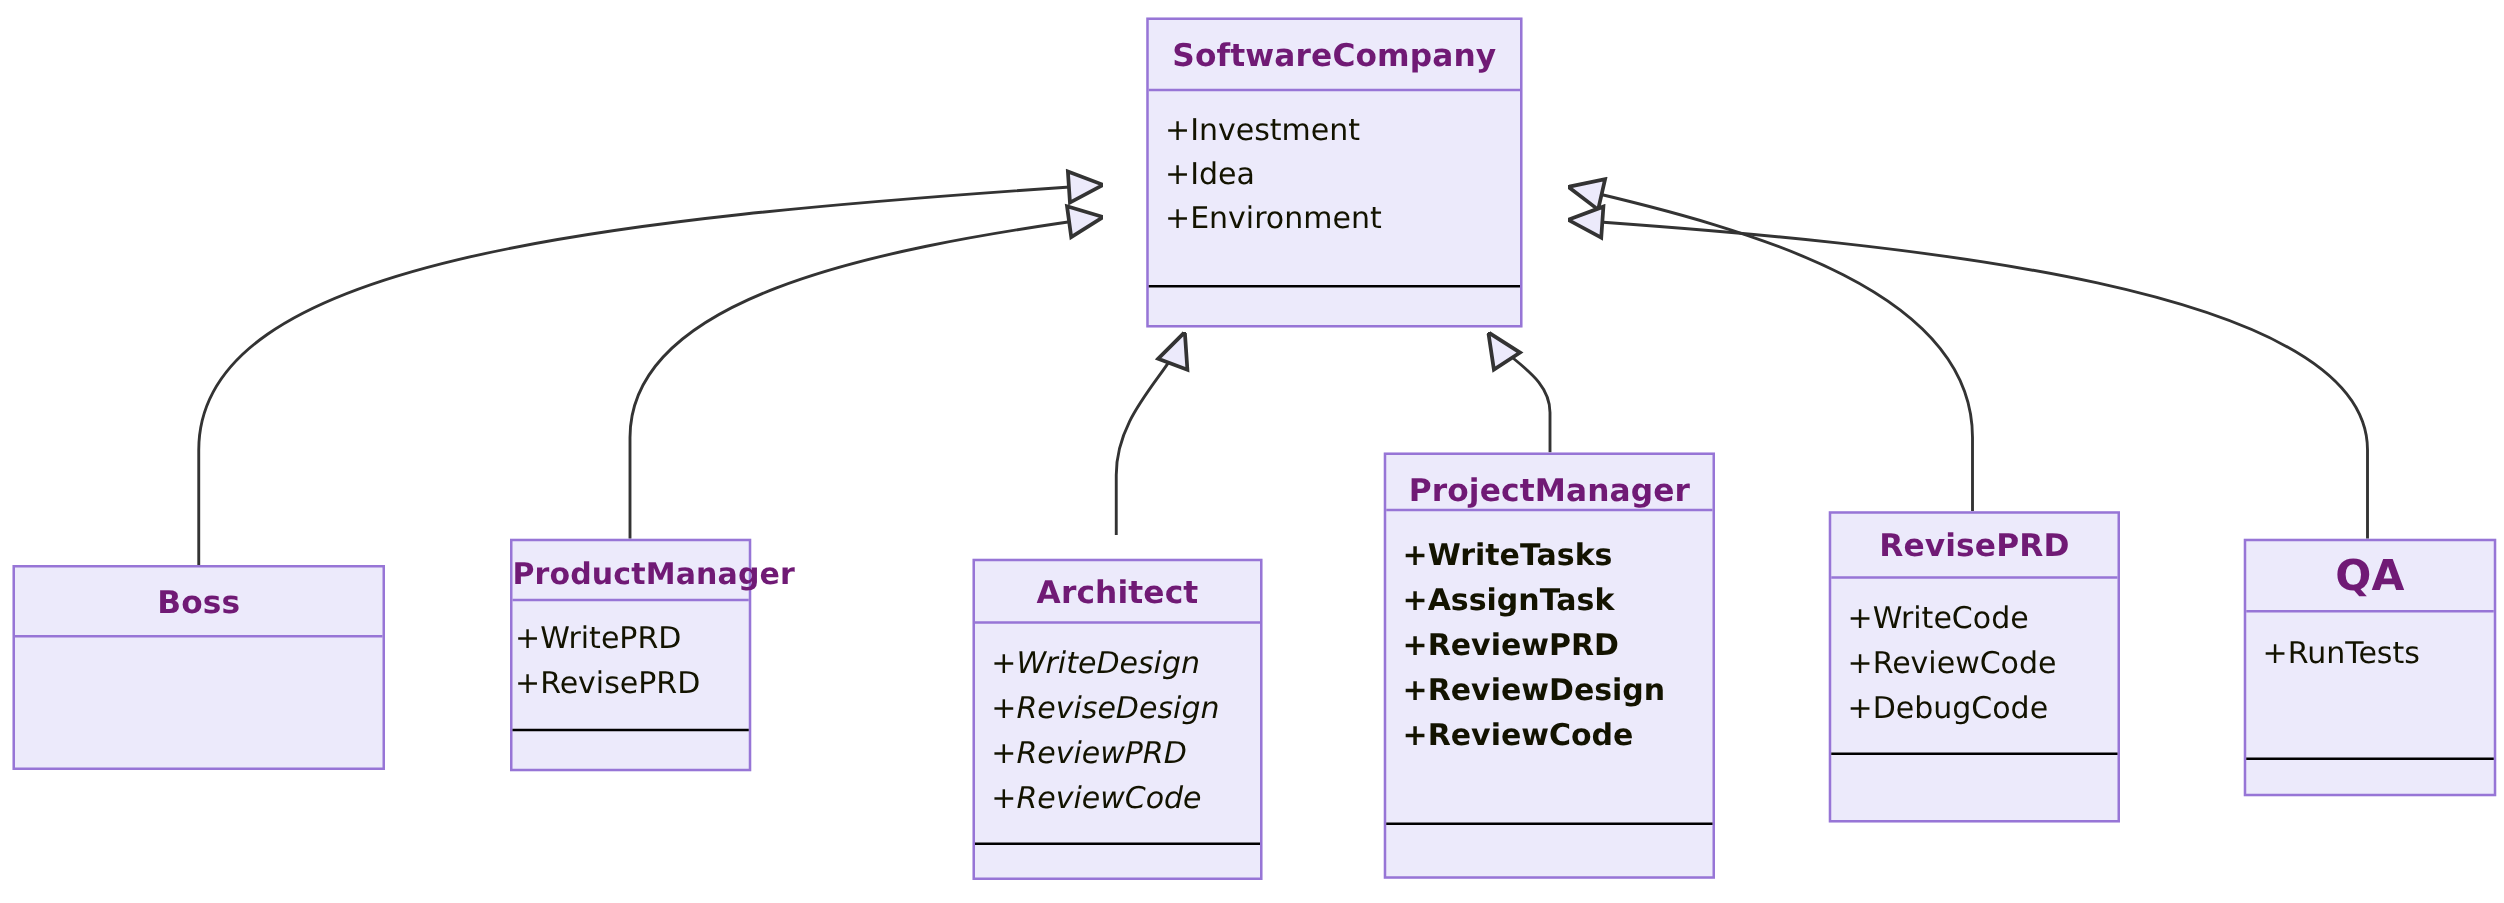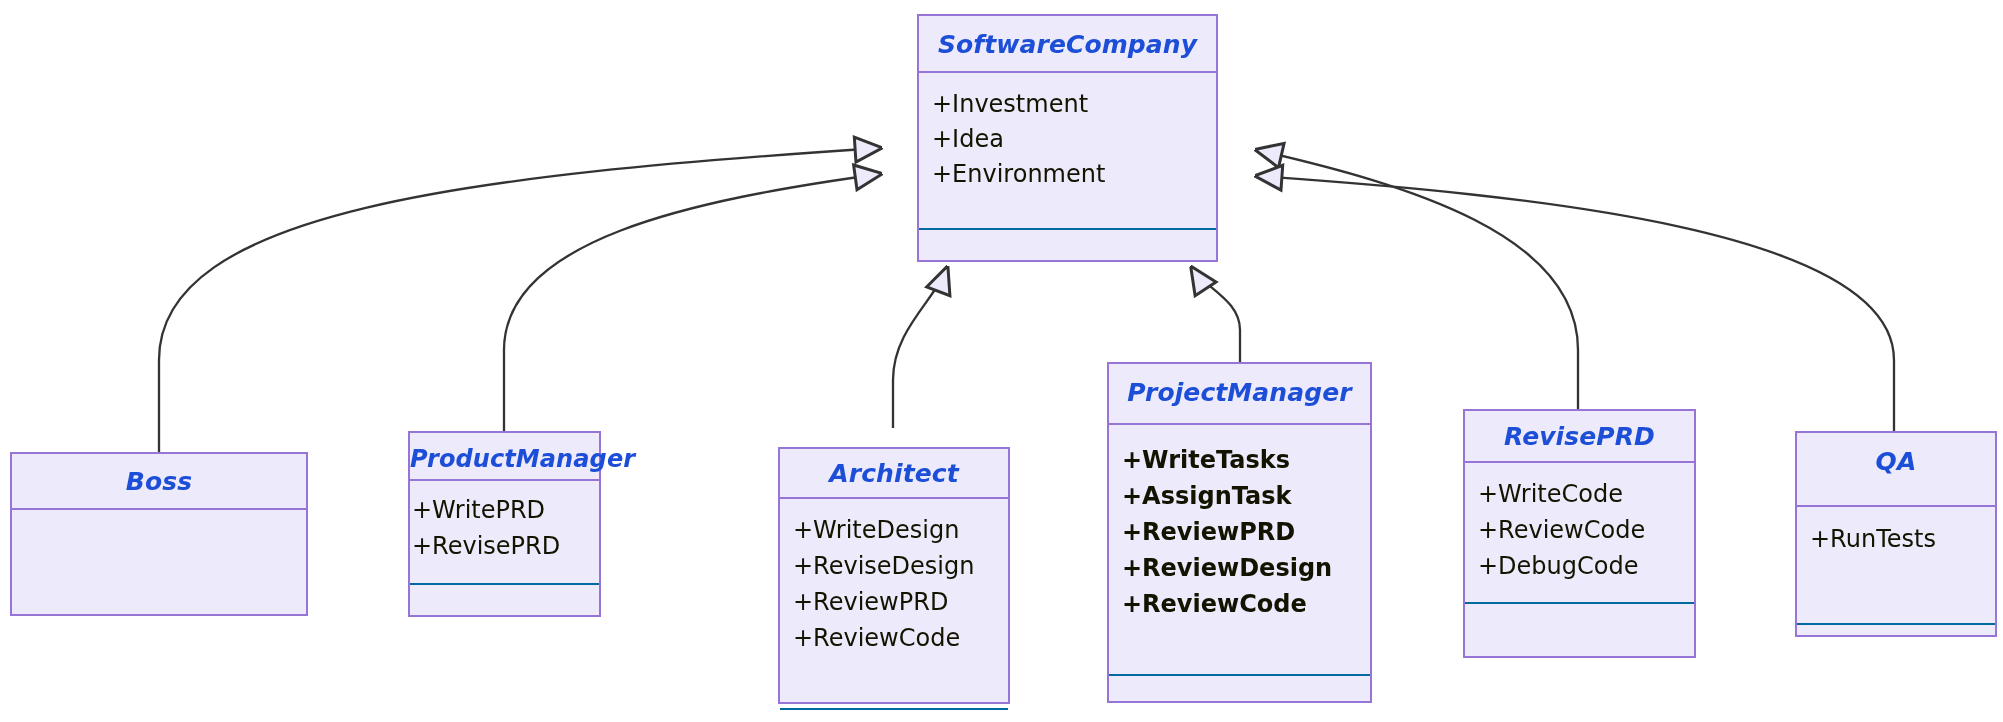--- a/index.html
+++ b/index.html
@@ -1,22 +1,22 @@
 <!DOCTYPE html>
 <html><head>
 <meta charset="utf-8">
 <style>
   html,body{margin:0;padding:0;background:#ffffff;}
   #stage{position:relative;width:2003px;height:722px;background:#ffffff;overflow:hidden;
          font-family:"DejaVu Sans","Liberation Sans",sans-serif;}
   #edges{position:absolute;left:0;top:0;width:2003px;height:722px;pointer-events:none;}
   .node{position:absolute;box-sizing:border-box;border:2px solid #9775d6;background:#ECEAFB;}
   .node .title{box-sizing:border-box;border-bottom:2px solid #9775d6;text-align:center;
-               font-weight:bold;color:#1d4ed8;letter-spacing:.1px;font-style:italic;}
-  .node .members{box-sizing:border-box;border-bottom:2px solid #0369a1;color:#131300;}
+               font-weight:bold;color:#701a75;letter-spacing:.1px;}
+  .node .members{box-sizing:border-box;border-bottom:2px solid #000000;color:#131300;}
   .node .members .m{white-space:nowrap;}
   .node .methods{box-sizing:border-box;}
 </style>
 </head>
 <body>
 
 <div id="stage">
 
   <svg id="edges" viewBox="0 0 2003 722" xmlns="http://www.w3.org/2000/svg">
     <defs>
@@ -53,31 +53,31 @@
     <div class="title" style="height:48px;line-height:52px;font-size:24px;">ProductManager</div>
     <div class="members" style="height:104px;padding:11px 0 0 2px;font-size:24px;line-height:36px;">
       <div class="m">+WritePRD</div>
       <div class="m">+RevisePRD</div>
     </div>
     <div class="methods" style="height:26px;"></div>
   </div>
 
   <div class="node" style="left:778px;top:447px;width:232px;height:257px;">
     <div class="title" style="height:50px;line-height:50px;font-size:25px;">Architect</div>
-    <div class="members" style="height:211px;padding:13px 0 0 13px;font-size:24px;line-height:36px;">
+    <div class="members" style="height:177px;padding:13px 0 0 13px;font-size:24px;line-height:36px;font-style:italic;">
       <div class="m">+WriteDesign</div>
       <div class="m">+ReviseDesign</div>
       <div class="m">+ReviewPRD</div>
       <div class="m">+ReviewCode</div>
     </div>
     <div class="methods" style="height:26px;"></div>
   </div>
 
   <div class="node" style="left:1107px;top:362px;width:265px;height:341px;">
-    <div class="title" style="height:61px;line-height:57px;font-size:25px;">ProjectManager</div>
+    <div class="title" style="height:45px;line-height:57px;font-size:25px;">ProjectManager</div>
     <div class="members" style="height:251px;padding:17px 0 0 13px;font-size:24px;line-height:36px;font-weight:bold;">
       <div class="m">+WriteTasks</div>
       <div class="m">+AssignTask</div>
       <div class="m">+ReviewPRD</div>
       <div class="m">+ReviewDesign</div>
       <div class="m">+ReviewCode</div>
     </div>
     <div class="methods" style="height:29px;"></div>
   </div>
 
@@ -85,20 +85,20 @@
     <div class="title" style="height:52px;line-height:52px;font-size:25px;">RevisePRD</div>
     <div class="members" style="height:141px;padding:13px 0 0 13px;font-size:24px;line-height:36px;">
       <div class="m">+WriteCode</div>
       <div class="m">+ReviewCode</div>
       <div class="m">+DebugCode</div>
     </div>
     <div class="methods" style="height:52px;"></div>
   </div>
 
   <div class="node" style="left:1795px;top:431px;width:202px;height:206px;">
-    <div class="title" style="height:74px;line-height:57px;font-size:25px;">QA</div>
+    <div class="title" style="height:57px;line-height:57px;font-size:34px;">QA</div>
     <div class="members" style="height:118px;padding:14px 0 0 13px;font-size:24px;line-height:36px;">
       <div class="m">+RunTests</div>
     </div>
     <div class="methods" style="height:27px;"></div>
   </div>
 
 </div>
 
 </body></html>

